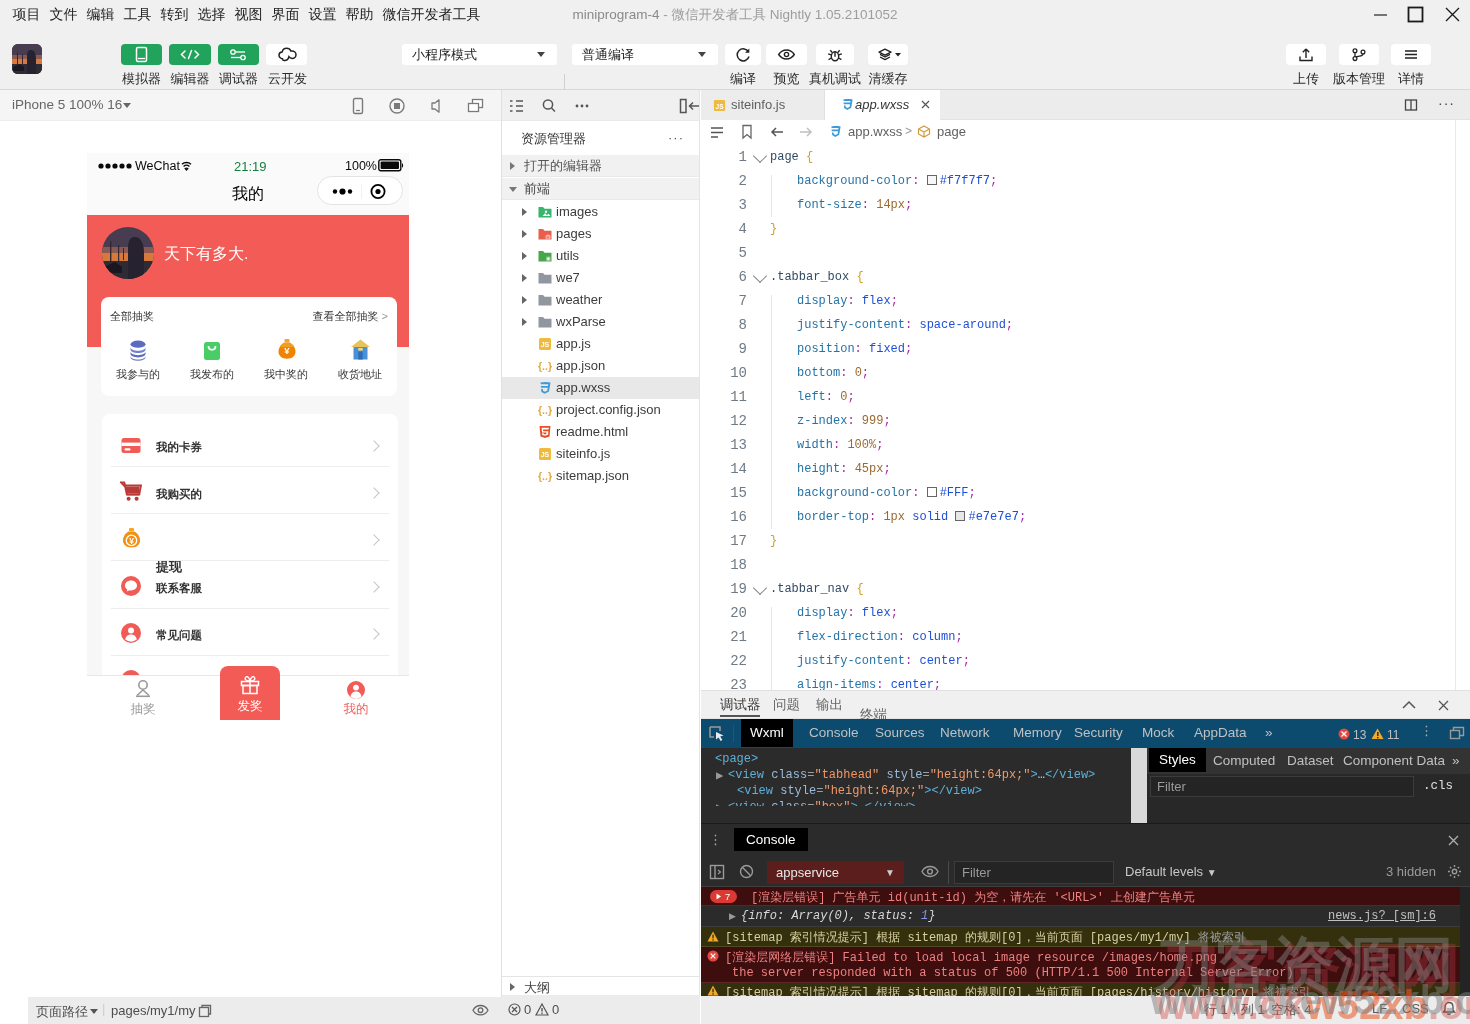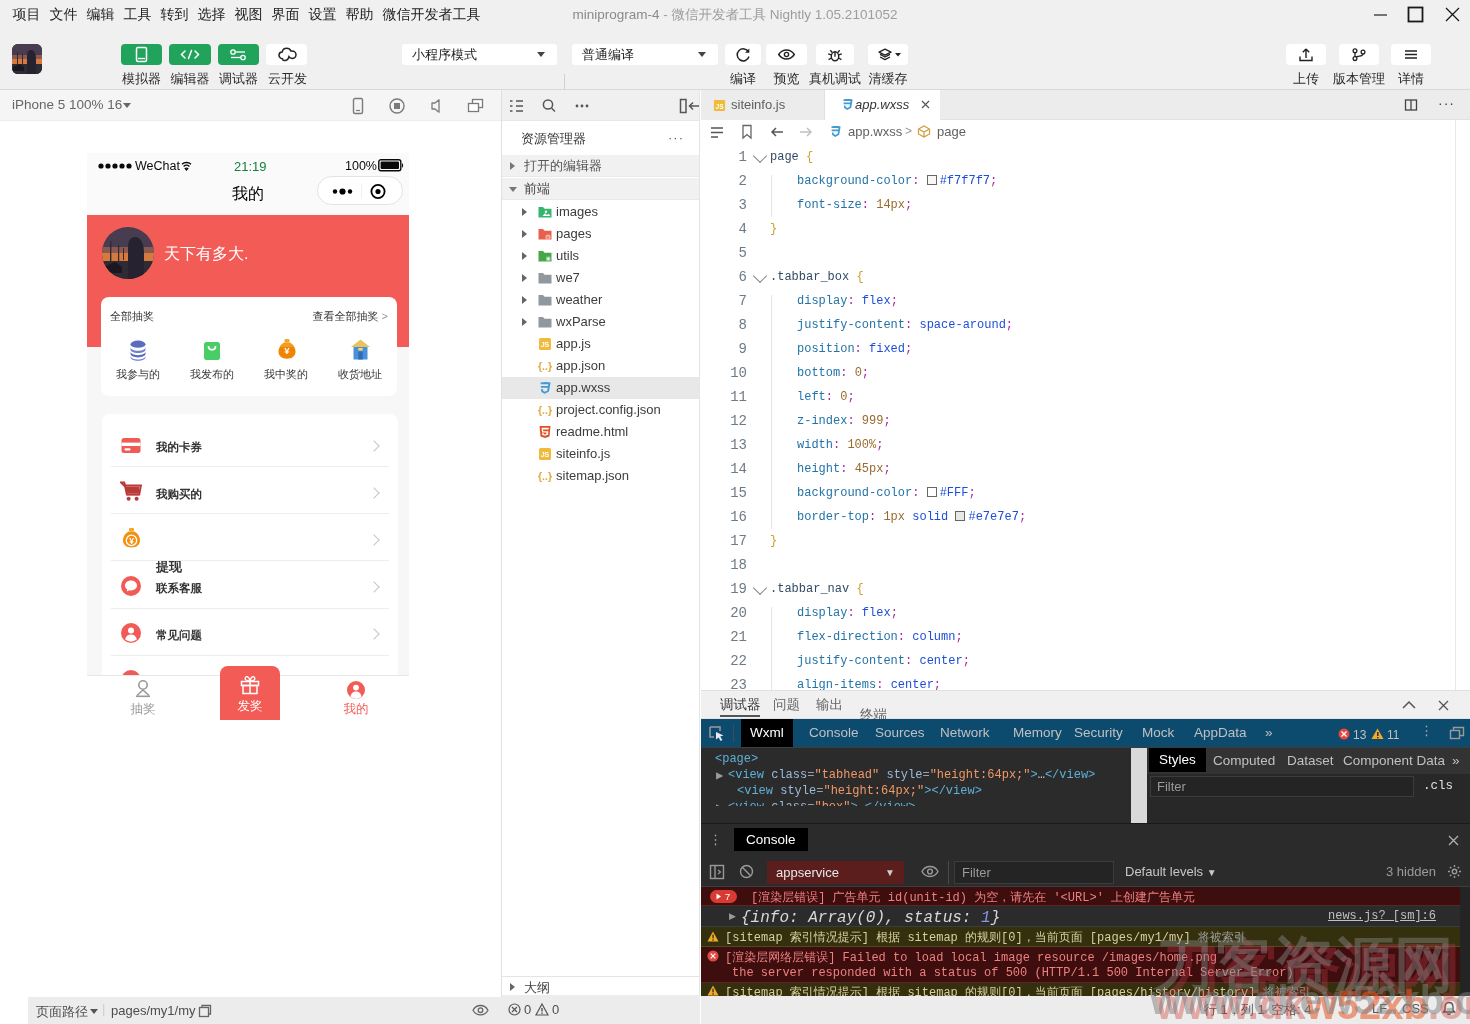--- a/index.html
+++ b/index.html
@@ -679,21 +679,21 @@
   <div class="abs" id="conrows">
     <div style="position:absolute;left:0;top:0;width:769px;height:19px;background:#3e0d0e;border-bottom:1px solid #5c2527;">
       <div style="position:absolute;left:9px;top:3px;width:27px;height:13px;background:#d93a33;border-radius:7px;"><svg width="27" height="13" viewBox="0 0 27 13">
             <path d="M6.5 3.4 L11 6.5 L6.5 9.6 Z" fill="#fff"></path>
             <text x="15" y="10" font-size="9.5" fill="#fff" font-family="Liberation Sans">7</text>
           </svg></div>
       <span class="mono" style="position:absolute;left:50px;top:2px;color:#ed8080;font-size:12px;">[渲染层错误] 广告单元 id(unit-id) 为空，请先在 '&lt;URL&gt;' 上创建广告单元</span>
     </div>
     <div style="position:absolute;left:0;top:19px;width:769px;height:21px;background:#2b2b2b;border-bottom:1px solid #3c3c3c;">
       <span style="position:absolute;left:28px;top:5px;color:#9a9a9a;font-size:9px;">▶</span>
-      <span class="mono" style="position:absolute;left:40px;top:3px;color:#d8d8d8;font-size:16px;font-style:italic;">{info: Array(0), status: <span style="color:#8a93e8;">1</span>}</span>
+      <span class="mono" style="position:absolute;left:40px;top:3px;color:#d8d8d8;font-size:12px;font-style:italic;">{info: Array(0), status: <span style="color:#8a93e8;">1</span>}</span>
       <span class="mono" style="position:absolute;left:627px;top:3px;color:#c0c0c0;font-size:12px;text-decoration:underline;">news.js? [sm]:6</span>
     </div>
     <div style="position:absolute;left:0;top:40px;width:769px;height:20px;background:#34300e;border-bottom:1px solid #4f4a20;">
       <svg style="position:absolute;left:6px;top:4px;" width="12" height="11" viewBox="0 0 13 12">
           <path d="M6.5 0.5 L12.5 11.5 L0.5 11.5 Z" fill="#f2ab26"></path>
           <rect x="5.8" y="4" width="1.5" height="4" fill="#333"></rect>
           <rect x="5.8" y="9" width="1.5" height="1.5" fill="#333"></rect>
         </svg>
       <span class="mono" style="position:absolute;left:24px;top:2px;color:#d8cf9e;font-size:12px;">[sitemap 索引情况提示] 根据 sitemap 的规则[0]，当前页面 [pages/my1/my] <span style="color:#9a9a9a;">将被索引</span></span>
     </div>

